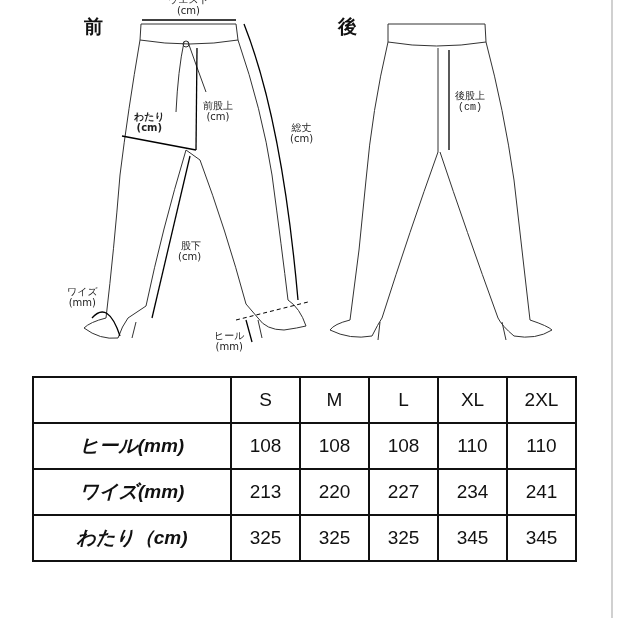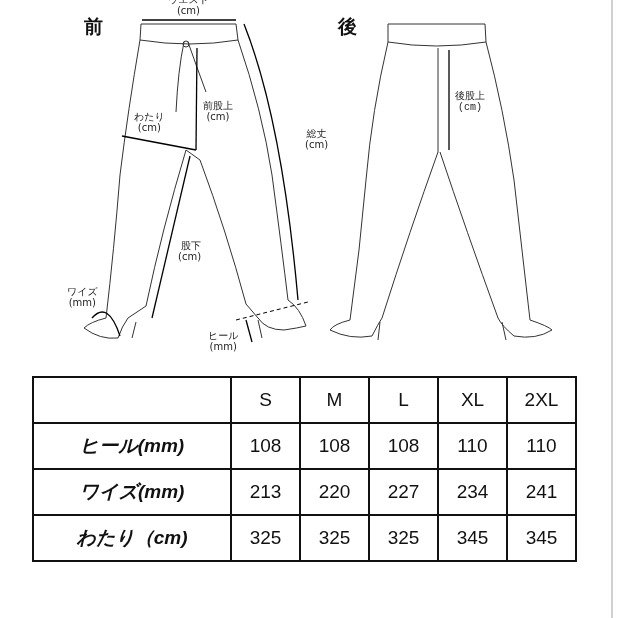--- a/index.html
+++ b/index.html
@@ -59,37 +59,37 @@
   <div class="view-title" style="left:338px;top:14px;">後</div>
 
   <div class="lbl" style="left:168px;top:-6px;">
     <div>ウエスト</div>
     <div>(cm)</div>
   </div>
   <div class="lbl" style="left:203px;top:100px;">
     <div>前股上</div>
     <div>(cm)</div>
   </div>
-  <div class="lbl" style="left:134px;top:111px;">
+  <div class="lbl" style="left:134px;top:111px;font-weight:bold;">
     <div>わたり</div>
     <div>(cm)</div>
   </div>
-  <div class="lbl" style="left:290px;top:128px;margin-left:15px;">
+  <div class="lbl" style="left:290px;top:122px;">
     <div>総丈</div>
     <div>(cm)</div>
   </div>
   <div class="lbl" style="left:178px;top:240px;text-align:right;">
     <div>股下</div>
     <div>(cm)</div>
   </div>
   <div class="lbl" style="left:67px;top:286px;">
     <div>ワイズ</div>
     <div>(mm)</div>
   </div>
-  <div class="lbl" style="left:208px;top:330px;text-align:center;">
+  <div class="lbl" style="left:214px;top:330px;text-align:center;">
     <div>ヒール</div>
     <div>(mm)</div>
   </div>
   <div class="lbl" style="left:455px;top:91px;font-family:Liberation Mono, monospace;">
     <div>後股上</div>
     <div>(cm)</div>
   </div>
 </div>
 
 <table class="size-table">

